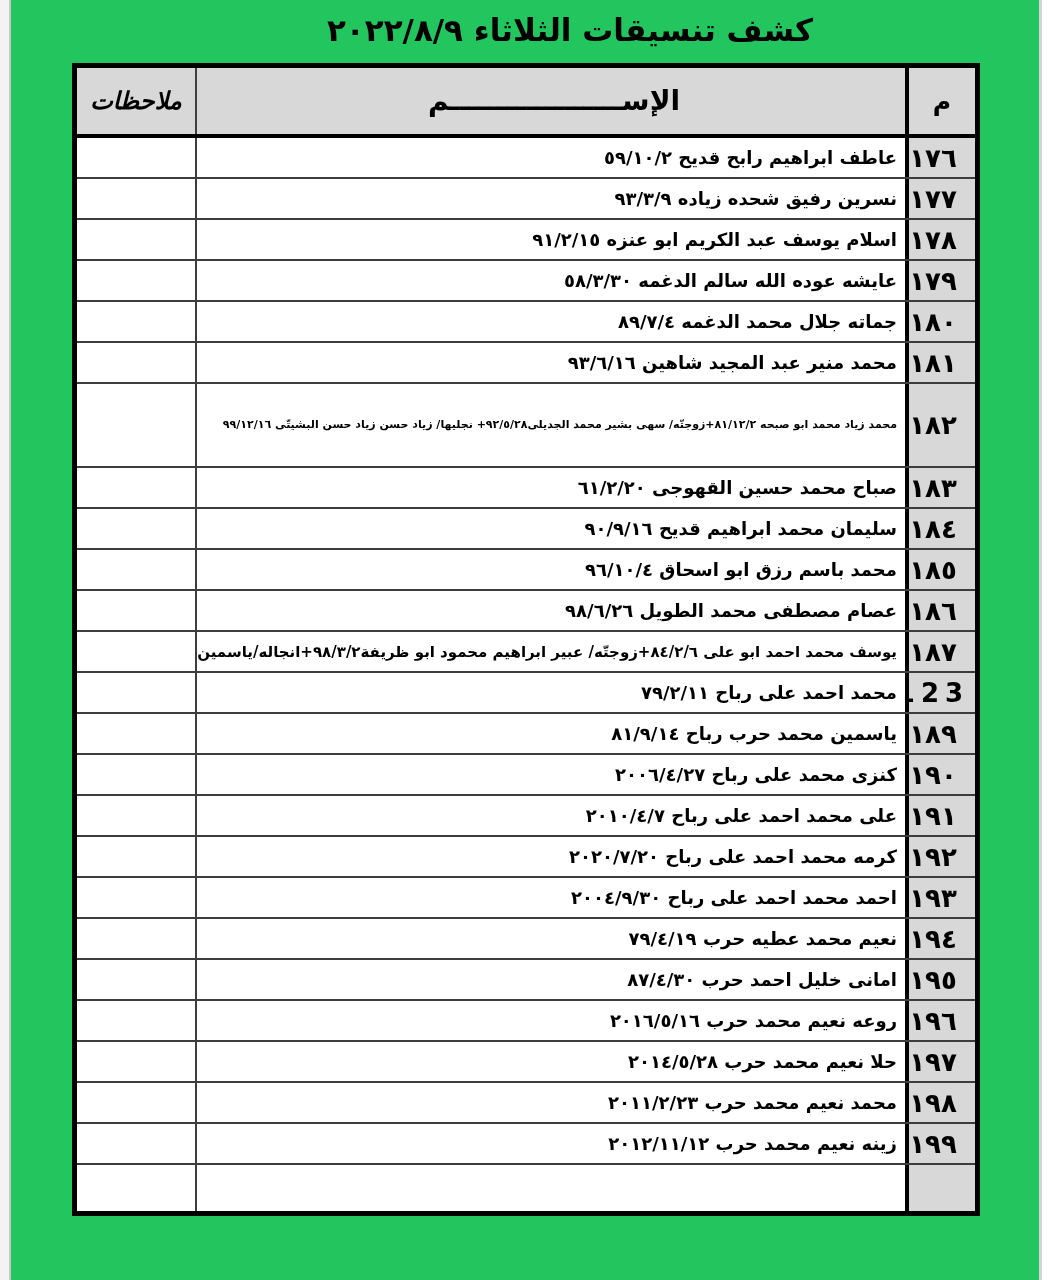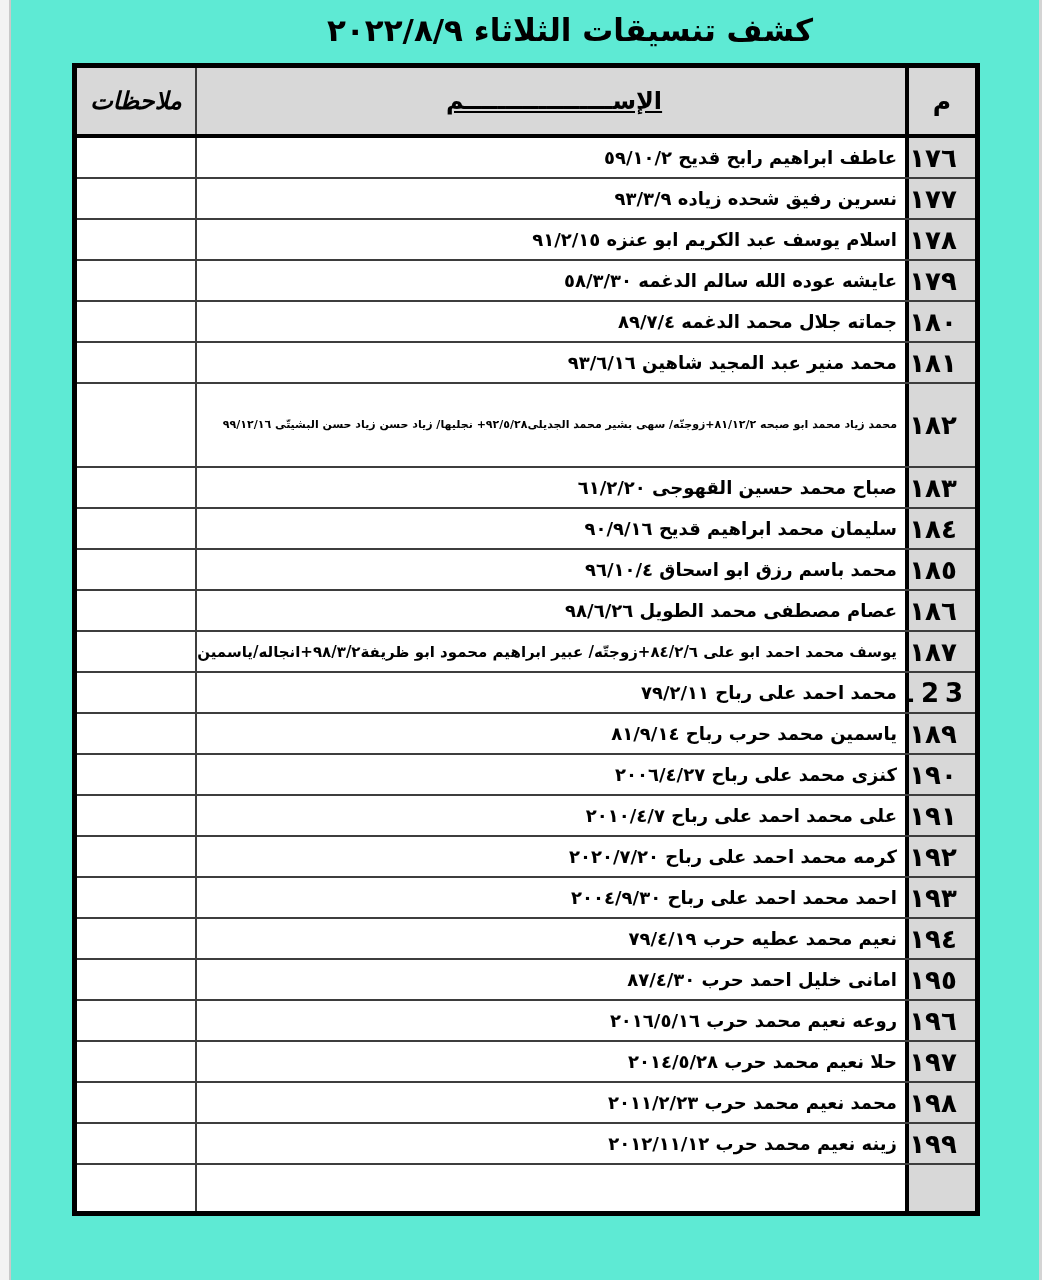--- a/index.html
+++ b/index.html
@@ -5,21 +5,21 @@
   html, body {
     margin: 0;
     padding: 0;
     background: #ffffff;
     font-family: "DejaVu Sans", sans-serif;
   }
   .page {
     position: relative;
     width: 1048px;
     height: 1280px;
-    background: #5eead4;
+    background: #22c55e;
     overflow: hidden;
     direction: rtl;
   }
   
   .scan-edge-left {
     position: absolute;
     left: 0; top: 0;
     width: 9px; height: 100%;
     background: #f3f3f3;
     border-right: 2px solid #c9c9c9;
@@ -112,23 +112,22 @@
   }
   .row.header .cell { background: #d8d8d8; }
   .row.header .cell.num {
     font-size: 25px;
     letter-spacing: 0;
     padding-right: 0;
   }
   .row.header .cell.name {
     justify-content: center;
     text-align: center;
-    font-size: 24px;
+    font-size: 28px;
     white-space: nowrap;
-    text-decoration: underline;
   }
   .row.header .cell.notes { font-size: 24px; }
 </style>
 </head>
 <body>
 
 <div class="page">
 
   <div class="scan-edge-left"></div>
   <div class="scan-edge-right"></div>

